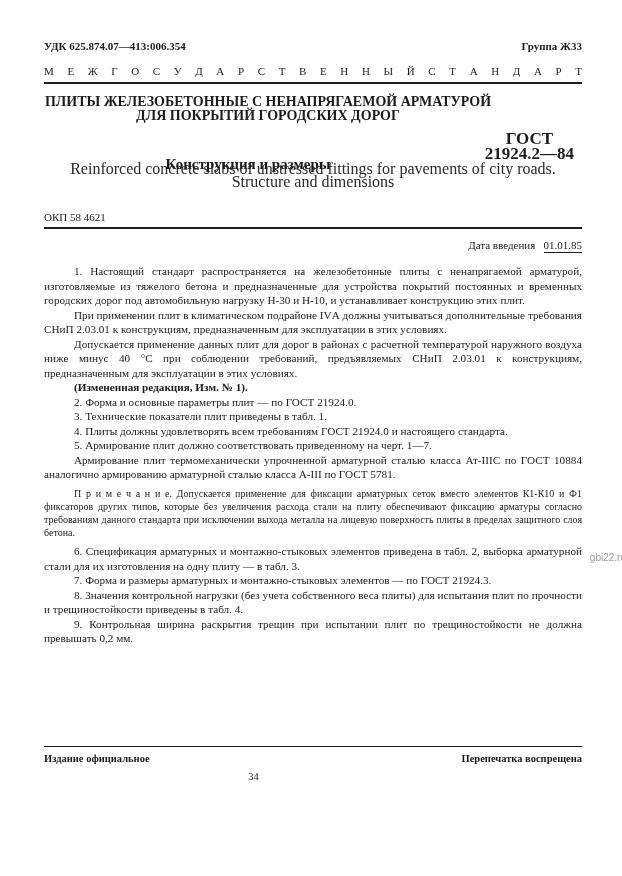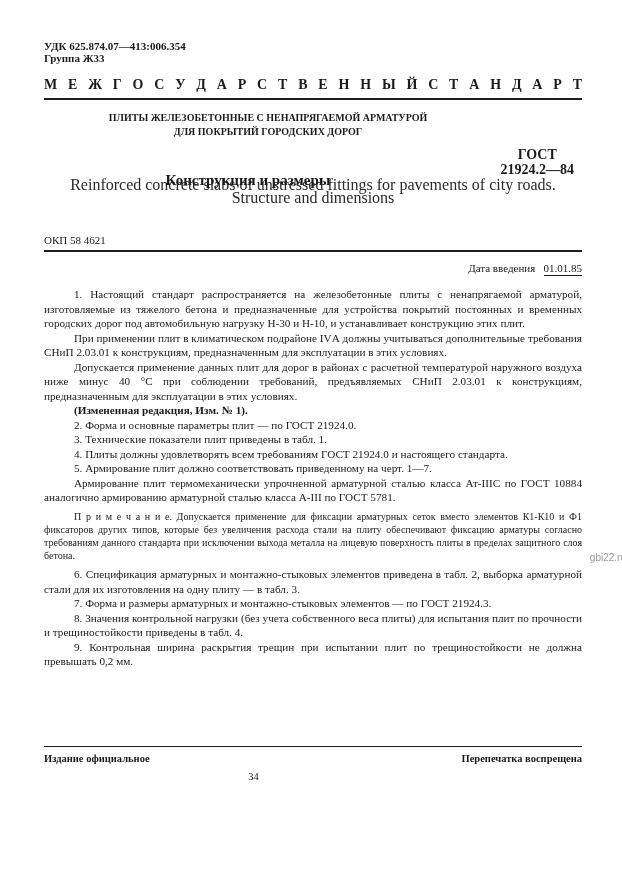--- a/index.html
+++ b/index.html
@@ -18,39 +18,38 @@
     left: 44px;
     top: 0;
     width: 538px;
   }
   .udk-row {
     margin-top: 40px;
     display: flex;
     justify-content: space-between;
     font-weight: bold;
     font-size: 11px;
-    flex-direction: column;
   }
   .banner-justify {
     margin-top: 13px;
-    font-weight: bold;
-    font-size: 14px;
+    font-weight: normal;
+    font-size: 11px;
     text-align: justify;
     text-align-last: justify;
   }
   .rule-banner {
     margin-top: 5px;
     border-top: 2px solid #1d1d1d;
   }
   .doc-title {
     margin-top: 11px;
     width: 448px;
     text-align: center;
     font-weight: bold;
-    font-size: 10px;
+    font-size: 14px;
     line-height: 13.5px;
   }
   .subtitle-row {
     position: relative;
     margin-top: 12px;
     height: 28px;
   }
   .subtitle {
     position: absolute;
     left: 0;
@@ -60,31 +59,31 @@
     font-weight: bold;
     font-size: 15px;
     margin-top: 20px;
   }
   .gost-block {
     position: absolute;
     right: 8px;
     top: -3px;
     text-align: center;
     font-weight: bold;
-    font-size: 14px;
+    font-size: 17px;
     line-height: 15px;
   }
   .en-title {
     text-align: center;
     font-size: 16px;
     line-height: 13px;
     color: #2a2a2a;
   }
   .okp {
-    margin-top: 30px;
+    margin-top: 23px;
     font-size: 11px;
   }
   .rule-okp {
     margin-top: 4px;
     border-top: 2.5px solid #1d1d1d;
   }
   .date-line {
     margin-top: 10px;
     text-align: right;
     font-weight: normal;

